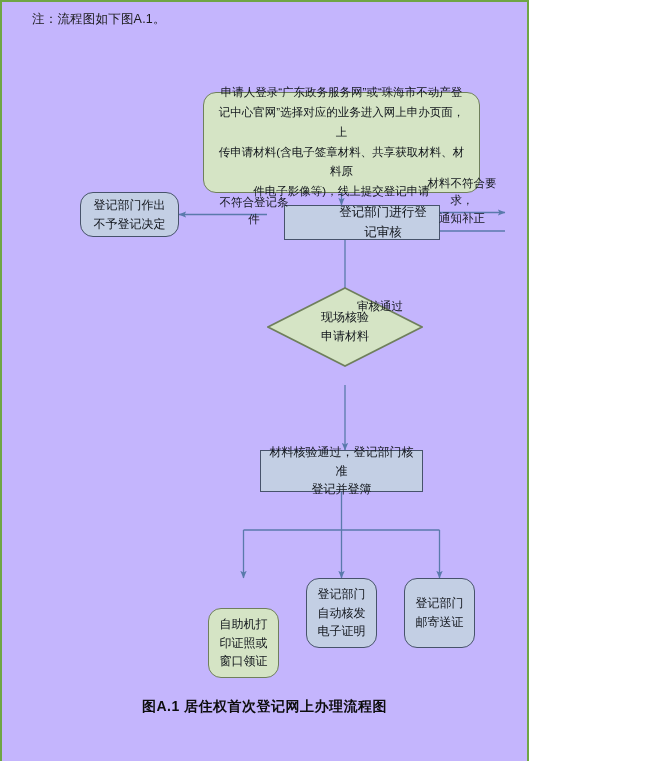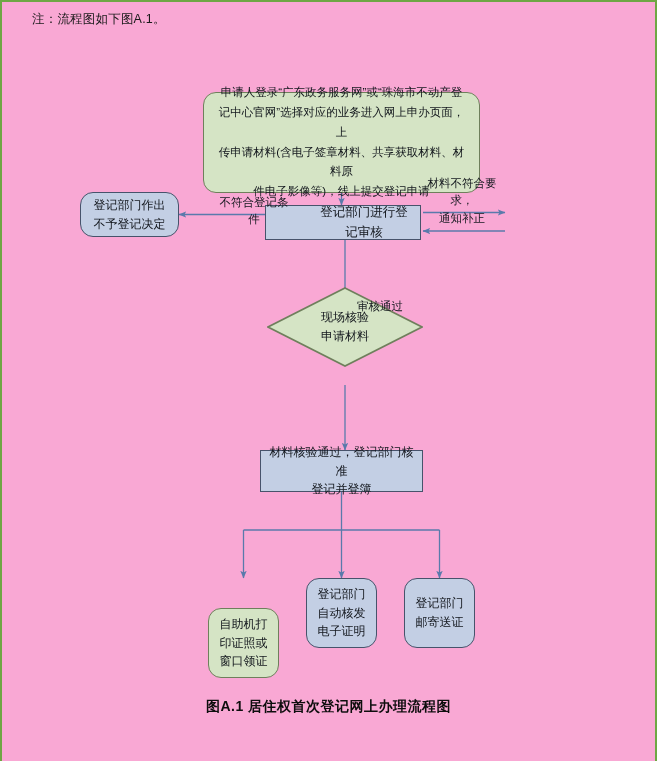--- a/index.html
+++ b/index.html
@@ -5,23 +5,23 @@
   html, body {
     margin: 0;
     padding: 0;
     background: #ffffff;
   }
   body {
     font-family: "Liberation Sans", "DejaVu Sans", sans-serif;
   }
   #page {
     position: relative;
-    width: 657px;
+    width: 529px;
     height: 761px;
-    background: #f9a8d4;
+    background: #c4b5fd;
     overflow: hidden;
     border-left: 2px solid #6fa644;
     border-right: 2px solid #6fa644;
     box-sizing: border-box;
   }
   #page::before {
     content: "";
     position: absolute;
     left: 0; right: 0; top: 0;
     height: 2px;
@@ -78,21 +78,21 @@
     background: #c3cfe4;
     border: 1px solid #47536b;
   }
   .rounded { border-radius: 13px; }
   .rect { border-radius: 0; }
 
   
   #node-apply      { left: 201px; top: 62px;  width: 277px; height: 101px; font-size: 11.5px; text-align: justify; }
   #node-apply .txt { text-align: center; padding: 0 14px; line-height: 1.72; }
   #node-reject     { left: 78px;  top: 192px; width: 99px;  height: 45px;  font-size: 12px; }
-  #node-audit      { left: 263px; top: 205px; width: 156px; height: 35px;  font-size: 12.5px; padding-left: 42px; }
+  #node-audit      { left: 282px; top: 205px; width: 156px; height: 35px;  font-size: 12.5px; padding-left: 42px; }
   #node-supplement { left: 503px; top: 192px; width: 85px;  height: 45px;  font-size: 12px; }
   #node-onsite     { left: 265px; top: 287px; width: 156px; height: 80px;  font-size: 12px; }
   #node-approve    { left: 258px; top: 450px; width: 163px; height: 42px;  font-size: 12px; }
   #node-kiosk      { left: 206px; top: 578px; width: 71px;  height: 70px;  font-size: 12px; }
   #node-digital    { left: 304px; top: 578px; width: 71px;  height: 70px;  font-size: 12px; }
   #node-mail       { left: 402px; top: 578px; width: 71px;  height: 70px;  font-size: 12px; }
 
   
   .diamond-wrap { background: none; border: none; }
   .diamond-shape {

